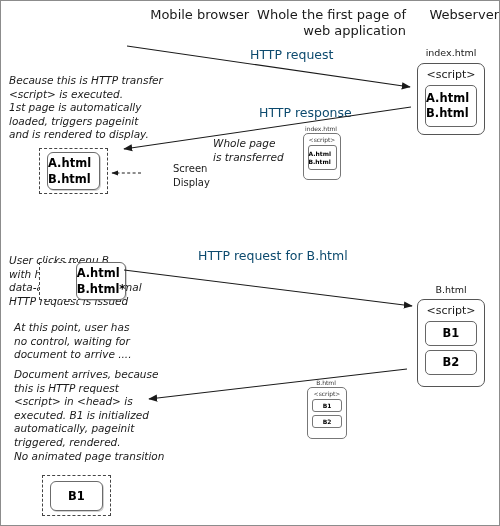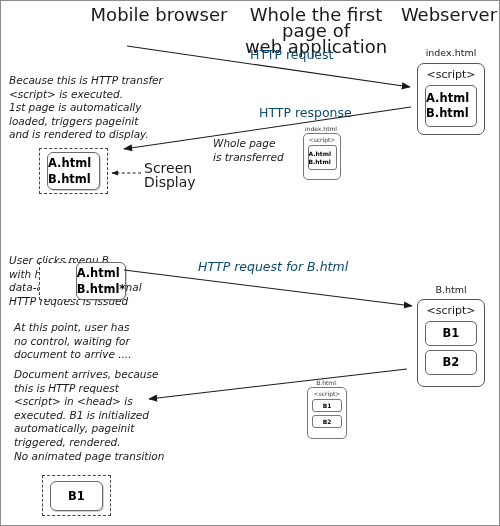--- a/index.html
+++ b/index.html
@@ -15,38 +15,39 @@
     border: 1px solid #8c8c8c;
     box-sizing: border-box;
     overflow: hidden;
     font-family: "DejaVu Sans", "Liberation Sans", sans-serif;
     color: #1a1a1a;
   }
   .abs { position: absolute; }
 
   
   .hdr {
-    font-size: 18px;
+    font-size: 13px;
     line-height: 16px;
-    text-align: center;
+    text-align: right;
     white-space: pre-line;
     color: #1a1a1a;
   }
   .para {
     font-size: 10.5px;
     line-height: 13.6px;
     white-space: pre-line;
     color: #1a1a1a;
     font-style: italic;
   }
   .lbl {
-    font-size: 14px;
+    font-size: 10px;
     line-height: 13.6px;
     white-space: pre-line;
     color: #1a1a1a;
+    margin-left: 29px;
   }
   .arrow-lbl {
     font-size: 12.5px;
     line-height: 16px;
     white-space: pre-line;
     color: #0c4a6e;
   }
   .boxcap {
     font-size: 9.5px;
     line-height: 12px;
@@ -166,21 +167,21 @@
 
   <div class="abs hdr" style="left:225px; top:6px; width:180px;">Whole the first page of
 web application</div>
 
   <div class="abs hdr" style="left:398px; top:6px; width:100px;">Webserver</div>
 
   <div class="abs arrow-lbl" style="left:249px; top:46px;">HTTP request</div>
 
   <div class="abs arrow-lbl" style="left:222px; top:104px;margin-left:36px;">HTTP response</div>
 
-  <div class="abs arrow-lbl" style="left:197px; top:258px;font-style:italic;">HTTP request for B.html</div>
+  <div class="abs arrow-lbl" style="left:197px; top:247px;">HTTP request for B.html</div>
 
   <div class="abs para" style="left:8px; top:73px; width:190px;">Because this is HTTP transfer
 &lt;script&gt; is executed.
 1st page is automatically
 loaded, triggers pageinit
 and is rendered to display.</div>
 
   <div class="abs para" style="left:212px; top:136px; width:90px;">Whole page
 is transferred</div>
 

